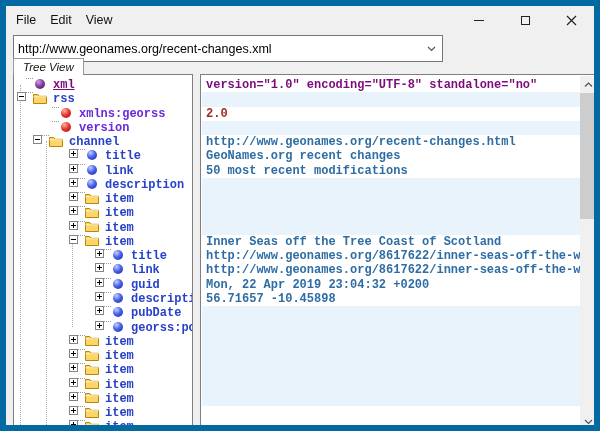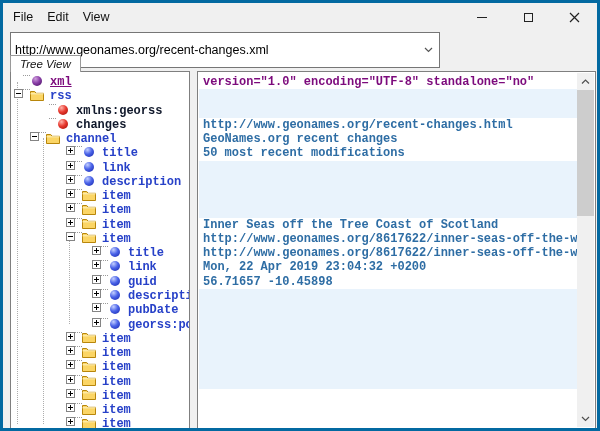--- a/index.html
+++ b/index.html
@@ -1,27 +1,27 @@
 <!DOCTYPE html>
 <html><head>
 <meta charset="utf-8">
 <style>
   html,body{margin:0;padding:0;background:#d8d8d8;}
   .window{position:relative;width:600px;height:431px;background:#f0f0f0;
-    border:3px solid #0369a1;box-sizing:border-box;overflow:hidden;
+    border:6px solid #0369a1;box-sizing:border-box;overflow:hidden;
     font-family:"Liberation Sans",sans-serif;}
   
   .menubar{position:absolute;left:0;top:0;right:140px;height:28px;display:flex;align-items:center;padding-left:3px;}
   .menu-item{padding:0 7px;font-size:12.5px;color:#111;}
   .win-controls{position:absolute;right:0;top:0;height:28px;display:flex;}
   .win-btn{width:46px;height:28px;display:flex;align-items:center;justify-content:center;}
   .glyph-min{width:10px;height:1px;background:#222;}
   .glyph-max{width:9px;height:9px;border:1px solid #222;box-sizing:border-box;background:transparent;}
   
-  .urlbar{position:absolute;left:7px;top:29px;width:430px;height:36px;background:#fff;
+  .urlbar{position:absolute;left:7px;top:29px;width:430px;height:27px;background:#fff;
     border:1px solid #767676;box-sizing:border-box;display:flex;align-items:center;}
   .url-text{flex:1;font-size:12.5px;color:#000;padding-left:4px;white-space:nowrap;overflow:hidden;}
   .combo-arrow{width:22px;height:100%;display:flex;align-items:center;justify-content:center;}
   
   .tab{position:absolute;left:7px;top:52px;height:17px;background:#fff;border:1px solid #9a9a9a;
     border-bottom:none;box-sizing:border-box;font-size:11.5px;color:#111;padding:2px 9px 0;z-index:3;font-style:italic;}
   
   .tree-pane{position:absolute;left:7px;top:68px;width:180px;height:358px;background:#fff;
     border:1px solid #7f7f7f;box-sizing:border-box;overflow:hidden;}
   .value-pane{position:absolute;left:194px;top:68px;width:399px;height:358px;background:#fff;
@@ -35,21 +35,21 @@
   .expander::before{content:'';position:absolute;left:1px;right:1px;top:3px;height:1px;background:#000;}
   .expander.plus::after{content:'';position:absolute;top:1px;bottom:1px;left:3px;width:1px;background:#000;}
   .expander.hidden{visibility:hidden;}
   .connector{width:7px;border-top:1px dotted #9a9a9a;flex:none;}
   .icon-slot{width:14px;height:12px;flex:none;margin-right:4px;display:flex;align-items:center;justify-content:center;}
   .sphere{width:10px;height:10px;border-radius:50%;}
   .sphere.blue{background:radial-gradient(circle at 35% 28%,#c4d0ff 0%,#4a63e8 45%,#1423a8 100%);}
   .sphere.red{background:radial-gradient(circle at 35% 28%,#ffb3aa 0%,#e83a30 45%,#9c0800 100%);}
   .sphere.purple{background:radial-gradient(circle at 35% 28%,#cf9fdc 0%,#8a3fa8 45%,#400a5a 100%);}
   .tlabel{font-family:"Liberation Mono","DejaVu Sans Mono",monospace;font-size:12px;font-weight:bold;margin-left:2px;}
-  .c-blue{color:#2741c8}.c-red{color:#0f172a}.c-purple{color:#7c0a7c}
+  .c-blue{color:#2741c8}.c-red{color:#6d28d9}.c-purple{color:#7c0a7c}
   .u{text-decoration:underline;}
   .guide{position:absolute;width:0;border-left:1px dotted #adadad;z-index:1;}
   
   .vrow{height:14.28px;line-height:14.3px;padding-left:4px;white-space:nowrap;overflow:hidden;
     font-family:"Liberation Mono","DejaVu Sans Mono",monospace;font-size:12px;font-weight:bold;}
   .vrow.bg-blue{background:#e9f3fc;}
   .v-steel{color:#2e6da4}.v-red{color:#a12d28}.v-purple{color:#7c0a7c}
   
   .vscroll{position:absolute;top:1px;right:1px;bottom:1px;width:17px;background:#f0f0f0;}
   .sb-btn{position:absolute;left:0;width:17px;height:17px;display:flex;align-items:center;justify-content:center;}
@@ -122,21 +122,21 @@
             <span class="sphere red"></span>
           </span>
           <span class="tlabel c-red">xmlns:georss</span>
         </div>
         <div class="trow" style="padding-left: 28px;">
           <span class="expander hidden"></span>
           <span class="connector"></span>
           <span class="icon-slot">
             <span class="sphere red"></span>
           </span>
-          <span class="tlabel c-red">changes</span>
+          <span class="tlabel c-red">version</span>
         </div>
         <div class="trow" style="padding-left: 18px;">
           <span class="expander minus"></span>
           <span class="connector"></span>
           <span class="icon-slot">
             <svg width="14" height="11" viewBox="0 0 14 11">
               <path d="M0.5 1.5 h4.2 l1.4 1.8 H13.5 v7.2 H0.5 z" fill="#fbd565" stroke="#b8860b" stroke-width="1"></path>
               <path d="M0.5 3.8 H13.5" stroke="#fff3c0" stroke-width="1"></path>
             </svg>
           </span>
@@ -335,20 +335,21 @@
           </span>
           <span class="tlabel c-blue">item</span>
         </div>
       </div>
   </div>
 
   <div class="value-pane">
     <div class="rows">
         <div class="vrow v-purple">version="1.0" encoding="UTF-8" standalone="no"</div>
         <div class="vrow bg-blue"></div>
+        <div class="vrow v-red">2.0</div>
         <div class="vrow bg-blue"></div>
         <div class="vrow v-steel">http://www.geonames.org/recent-changes.html</div>
         <div class="vrow v-steel">GeoNames.org recent changes</div>
         <div class="vrow v-steel">50 most recent modifications</div>
         <div class="vrow bg-blue"></div>
         <div class="vrow bg-blue"></div>
         <div class="vrow bg-blue"></div>
         <div class="vrow bg-blue"></div>
         <div class="vrow v-steel">Inner Seas off the Tree Coast of Scotland</div>
         <div class="vrow v-steel">http://www.geonames.org/8617622/inner-seas-off-the-we</div>

